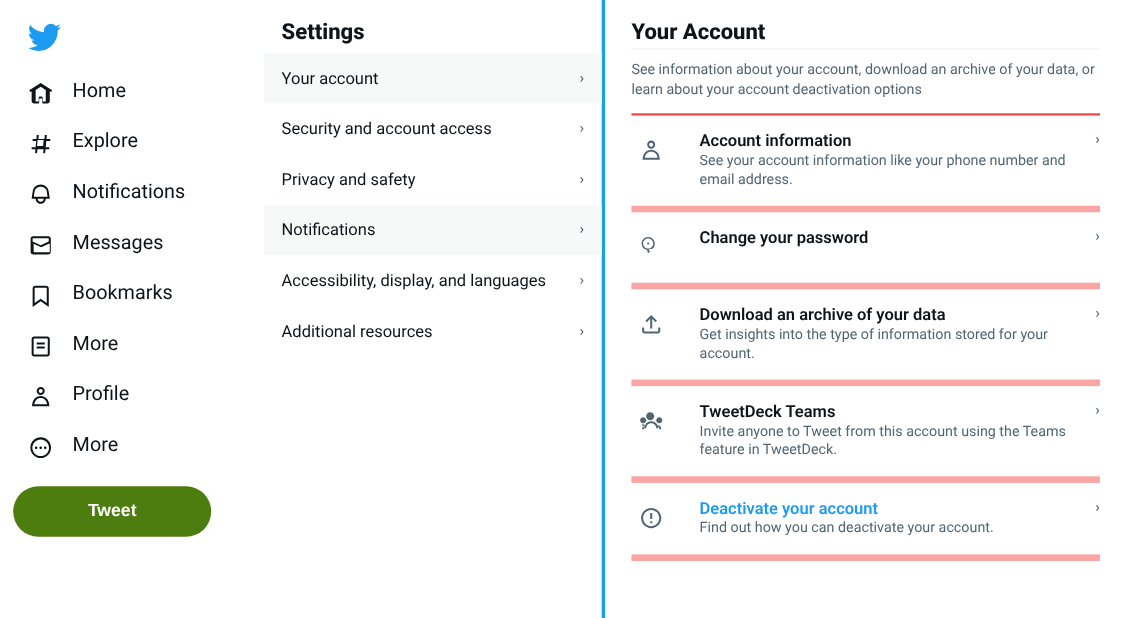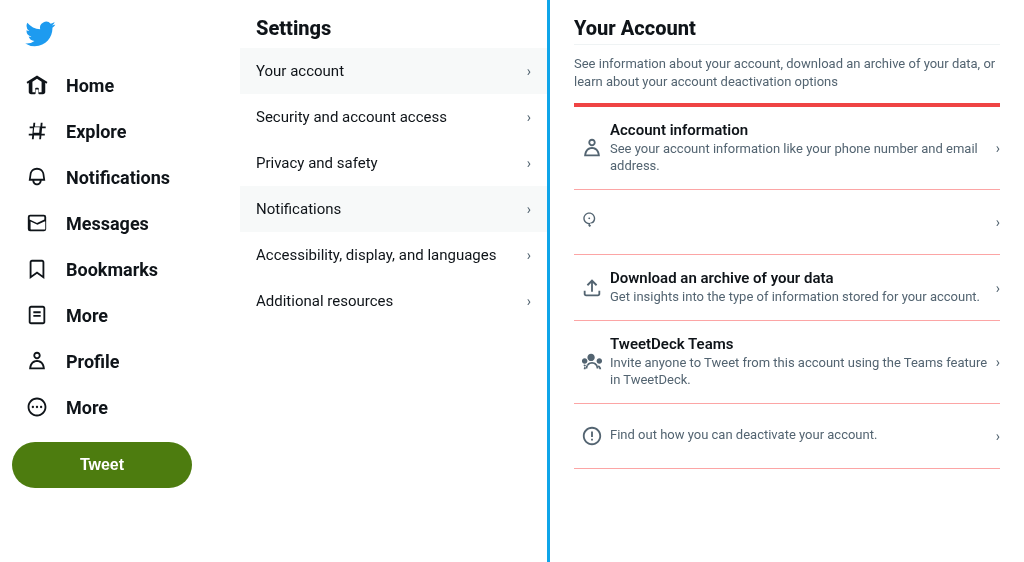--- a/index.html
+++ b/index.html
@@ -25,26 +25,26 @@
     .sidebar-logo {
       padding: 10px 12px 4px 12px;
       margin-bottom: 4px;
     }
     .sidebar-logo svg {
       width: 32px;
       height: 32px;
     }
     .nav-item {
       display: flex;
-      align-items: center;
+      align-items: flex-start;
       padding: 10px 12px;
       border-radius: 9999px;
       cursor: pointer;
       font-size: 18px;
-      font-weight: 700;
+      font-weight: 400;
       gap: 16px;
       transition: background 0.1s;
     }
     .nav-icon {
       width: 26px;
       height: 26px;
       display: flex;
       align-items: center;
       justify-content: center;
       font-size: 22px;
@@ -112,31 +112,31 @@
       font-size: 20px;
       font-weight: 800;
       padding: 16px 0 4px 0;
       color: #0f1419;
       border-bottom: 1px solid #eff3f4;
     }
     .content-description {
       font-size: 13px;
       color: #536471;
       padding: 10px 0 12px 0;
-      border-bottom: 4px solid #ef4444;
+      border-bottom: 2px solid #ef4444;
       line-height: 1.4;
     }
 
     .account-option {
       display: flex;
-      align-items: center;
+      align-items: flex-start;
       padding: 14px 0;
-      border-bottom: 1px solid #fca5a5;
+      border-bottom: 6px solid #fca5a5;
       cursor: pointer;
-      gap: 0;
+      gap: 26px;
     }
     .account-option-icon {
       width: 36px;
       height: 36px;
       display: flex;
       align-items: center;
       justify-content: center;
       color: #536471;
       font-size: 20px;
       flex-shrink: 0;
@@ -299,20 +299,21 @@
   </div>
 
   <div class="account-option">
     <span class="account-option-icon">
       <svg width="22" height="22" viewBox="0 0 24 24" fill="#536471">
           <path d="M15.5 8c0-3.59-2.91-6.5-6.5-6.5S2.5 4.41 2.5 8c0 3.36 2.55 6.15 5.81 6.47L8 16l1.5 1.5L11 16l-1.5-1.5 1-1.03C13.95 14.15 15.5 11.27 15.5 8zm-6.5 5c-2.76 0-5-2.24-5-5s2.24-5 5-5 5 2.24 5 5-2.24 5-5 5z"></path>
           <path d="M9 7c-.55 0-1 .45-1 1s.45 1 1 1 1-.45 1-1-.45-1-1-1z"></path>
         </svg>
     </span>
     <div class="account-option-text">
+      <div class="account-option-title">Change your password</div>
     </div>
     <span class="account-option-chevron">›</span>
   </div>
 
   <div class="account-option">
     <span class="account-option-icon">
       <svg width="22" height="22" viewBox="0 0 24 24" fill="#536471">
           <path d="M12 2.59l5.7 5.7-1.41 1.42L13 6.41V16h-2V6.41l-3.3 3.3-1.41-1.42L12 2.59zM21 15l-.02 3.51c0 1.38-1.12 2.49-2.5 2.49H5.5C4.12 21 3 19.88 3 18.5V15h2v3.5c0 .28.22.5.5.5h13c.28 0 .5-.22.5-.5L19 15h2z"></path>
         </svg>
     </span>
@@ -336,17 +337,20 @@
     <span class="account-option-chevron">›</span>
   </div>
 
   <div class="account-option">
     <span class="account-option-icon">
       <svg width="22" height="22" viewBox="0 0 24 24" fill="#536471">
           <path d="M12 2C6.48 2 2 6.48 2 12s4.48 10 10 10 10-4.48 10-10S17.52 2 12 2zm0 18c-4.42 0-8-3.58-8-8s3.58-8 8-8 8 3.58 8 8-3.58 8-8 8zm-1-5h2v2h-2v-2zm0-8h2v6h-2V7z"></path>
         </svg>
     </span>
     <div class="account-option-text">
+      <div class="account-option-title">
+        <span style="color:#1d9bf0;">Deactivate your account</span>
+      </div>
       <div class="account-option-desc">Find out how you can deactivate your account.</div>
     </div>
     <span class="account-option-chevron">›</span>
   </div>
 </div>
 
 </body></html>

